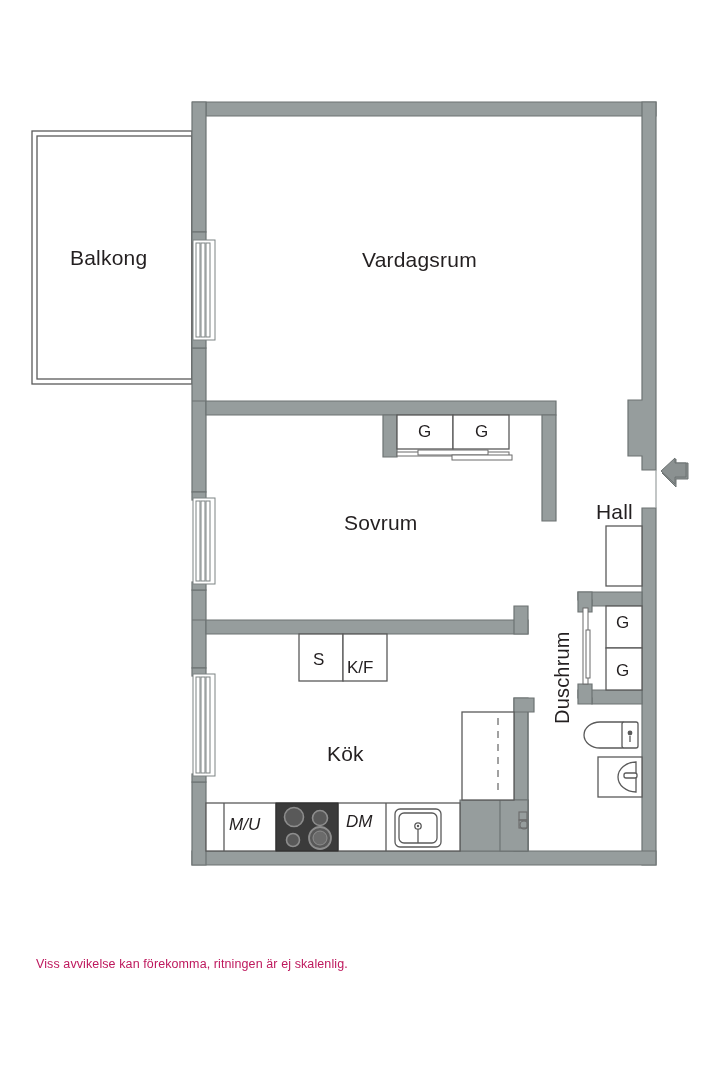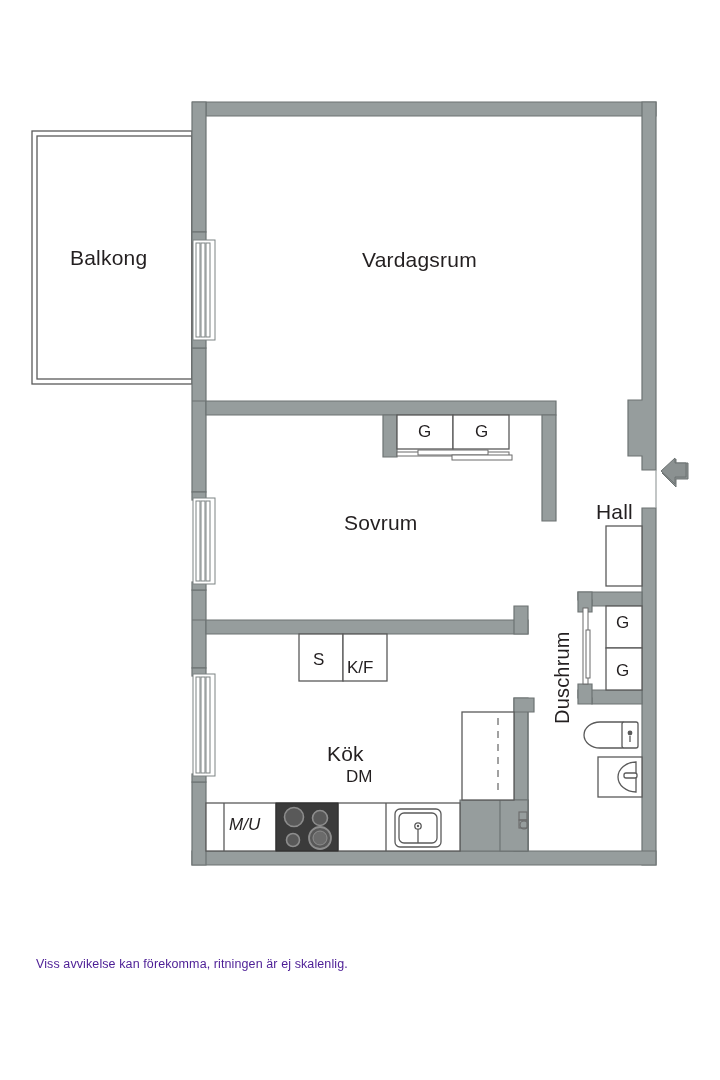--- a/index.html
+++ b/index.html
@@ -55,28 +55,28 @@
     white-space: nowrap;
     text-align: center;
   }
   .cl-g1 { left: 418px; top: 422px; }
   .cl-g2 { left: 475px; top: 422px; }
   .cl-g3 { left: 616px; top: 613px; }
   .cl-g4 { left: 616px; top: 661px; }
   .cl-s  { left: 313px; top: 650px; }
   .cl-kf { left: 347px; top: 658px; }
   .cl-mu { left: 229px; top: 815px; font-style: italic; }
-  .cl-dm { left: 346px; top: 767px; }
+  .cl-dm { left: 346px; top: 812px; font-style: italic; }
   .disclaimer {
     position: absolute;
     left: 36px;
     top: 957px;
     font-family: "Liberation Sans", sans-serif;
     font-size: 12.5px;
-    color: #4c1d95;
+    color: #be185d;
     letter-spacing: 0.1px;
     white-space: nowrap;
   }
 </style>
 </head>
 <body>
 
 <div id="floorplan-root">
 
   <svg id="plan-svg" viewBox="0 0 720 1080">

